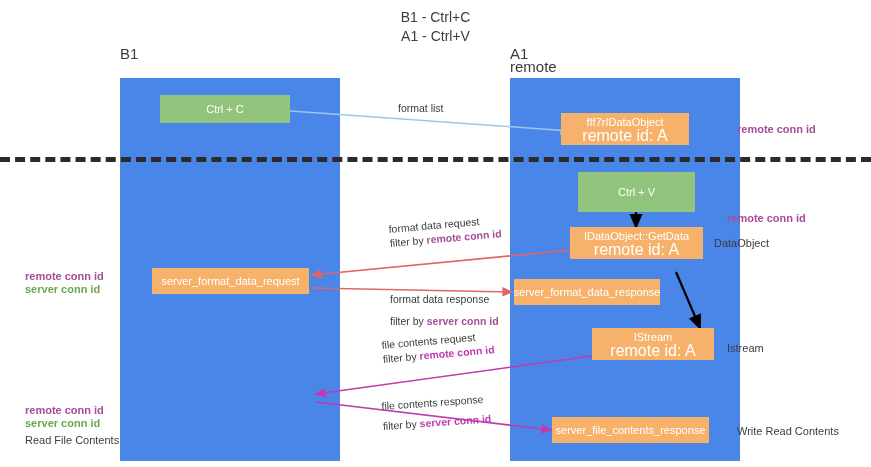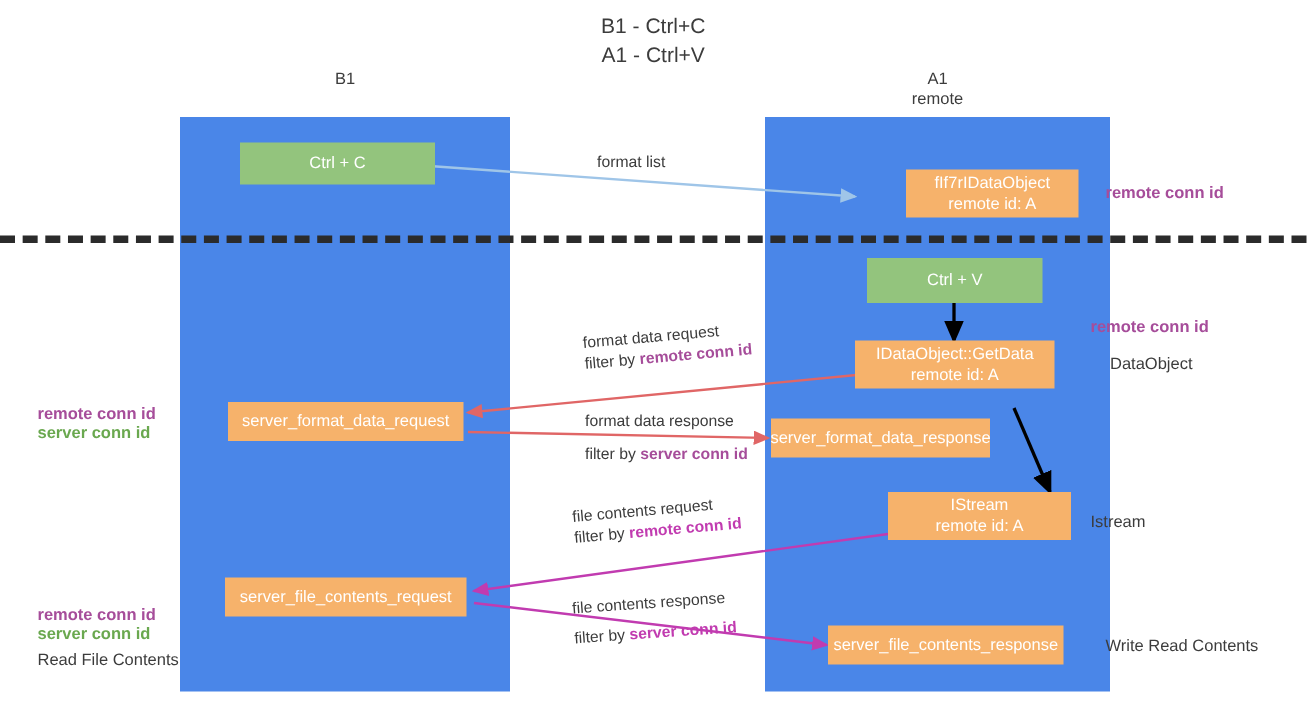--- a/index.html
+++ b/index.html
@@ -28,22 +28,22 @@
     left: 0; top: 8px;
     width: 871px;
     text-align: center;
     font-size: 14px;
     line-height: 19px;
     color: #3c3c3c;
   }
 
   
   .lane-header {
-    text-align: center;
-    font-size: 11px;
+    text-align: left;
+    font-size: 15px;
     line-height: 13px;
     color: #3c3c3c;
   }
   #lane-header-b1 { left: 120px; top: 47px; width: 220px; }
   #lane-header-a1 { left: 510px; top: 47px; width: 230px; }
 
   
   .lane-column { background: #4a86e8; }
   #lane-b1 { left: 120px; top: 78px; width: 220px; height: 383px; }
   #lane-a1 { left: 510px; top: 78px; width: 230px; height: 383px; }
@@ -64,21 +64,21 @@
     align-items: center;
     justify-content: center;
     color: #ffffff;
     font-size: 11px;
     line-height: 14px;
     text-align: center;
     padding: 2px 17px;
   }
   .node.green  { background: #93c47d; }
   .node.orange { background: #f6b26b; }
-  .node .l2 { font-size: 11px; }
+  .node .l2 { font-size: 16px; }
 
   
   .side-label {
     font-size: 11px;
     line-height: 14px;
     color: #3c3c3c;
   }
   .side-label.purple { color: #a64d9a; font-weight: bold; }
   .side-label.green  { color: #6aa84f; font-weight: bold; }
   .side-label.plain  { color: #3c3c3c; }
@@ -153,26 +153,26 @@
 
     <line x1="316" y1="402" x2="551" y2="430" stroke="#c13bb0" stroke-width="1.6" marker-end="url(#ah-pink)"></line>
   </svg>
 
   <div id="divider" class="abs"></div>
 
   <div class="abs node green" style="left:160px; top:95px; width:130px; height:28px;">
     <div>Ctrl + C</div>
   </div>
 
-  <div class="abs node orange" style="left:604px; top:113px; width:115px; height:32px;">
+  <div class="abs node orange" style="left:561px; top:113px; width:128px; height:32px;">
     <div>fIf7rIDataObject</div>
     <div class="l2">remote id: A</div>
   </div>
 
-  <div class="abs node green" style="left:578px; top:172px; width:117px; height:30px;">
+  <div class="abs node green" style="left:578px; top:172px; width:117px; height:40px;">
     <div>Ctrl + V</div>
   </div>
 
   <div class="abs node orange" style="left:570px; top:227px; width:133px; height:32px;">
     <div>IDataObject::GetData</div>
     <div class="l2">remote id: A</div>
   </div>
 
   <div class="abs node orange" style="left:152px; top:268px; width:157px; height:26px;">
     <div>server_format_data_request</div>
@@ -180,38 +180,35 @@
 
   <div class="abs node orange" style="left:514px; top:279px; width:146px; height:26px;">
     <div>server_format_data_response</div>
   </div>
 
   <div class="abs node orange" style="left:592px; top:328px; width:122px; height:32px;">
     <div>IStream</div>
     <div class="l2">remote id: A</div>
   </div>
 
-  <div class="abs node orange" style="left:150px; top:385px; width:161px; height:26px;">
-    <div>server_file_contents_request</div>
-  </div>
 
   <div class="abs node orange" style="left:552px; top:417px; width:157px; height:26px;">
     <div>server_file_contents_response</div>
   </div>
 
   <div class="abs edge-label" style="left:398px; top:101px;">format list</div>
 
   <div class="abs" style="left:388px; top:222px; transform: rotate(-5deg); transform-origin: left top;">
     <div class="edge-label">format data request</div>
     <div class="edge-label">
       <span>filter by </span><span class="hl-purple">remote conn id</span>
     </div>
   </div>
 
-  <div class="abs" style="left:390px; top:274px;">
+  <div class="abs" style="left:390px; top:292px;">
     <div class="edge-label">format data response</div>
     <div class="edge-label" style="margin-top:8px;">
       <span>filter by </span><span class="hl-purple">server conn id</span>
     </div>
   </div>
 
   <div class="abs" style="left:381px; top:338px; transform: rotate(-5deg); transform-origin: left top;">
     <div class="edge-label">file contents request</div>
     <div class="edge-label">
       <span>filter by </span><span class="hl-pink">remote conn id</span>
@@ -222,21 +219,21 @@
     <div class="edge-label">file contents response</div>
     <div class="edge-label" style="margin-top:6px;">
       <span>filter by </span><span class="hl-pink">server conn id</span>
     </div>
   </div>
 
   <div class="abs side-label purple" style="left:737px; top:122px;">remote conn id</div>
 
   <div class="abs side-label purple" style="left:727px; top:211px;">remote conn id</div>
 
-  <div class="abs side-label right-plain" style="left:727px; top:236px;padding-left:13px;">DataObject</div>
+  <div class="abs side-label right-plain" style="left:701px; top:236px;padding-left:13px;">DataObject</div>
 
   <div class="abs side-label right-plain" style="left:727px; top:341px;">Istream</div>
 
   <div class="abs side-label right-plain" style="left:737px; top:424px;">Write Read Contents</div>
 
   <div class="abs side-label purple" style="left:25px; top:269px;">remote conn id</div>
   <div class="abs side-label green" style="left:25px; top:282px;">server conn id</div>
 
   <div class="abs side-label plain" style="left:25px; top:385px;margin-top:48px;">Read File Contents</div>
   <div class="abs side-label purple" style="left:25px; top:403px;">remote conn id</div>

